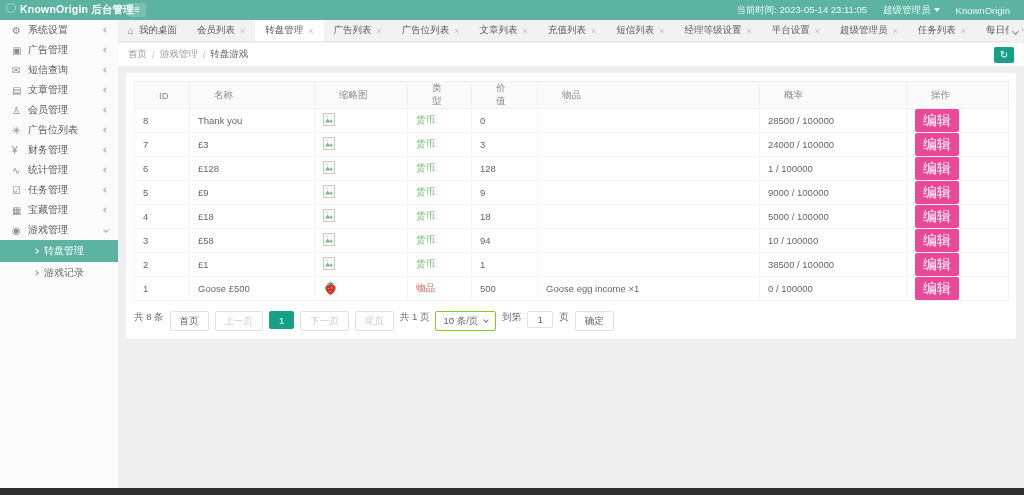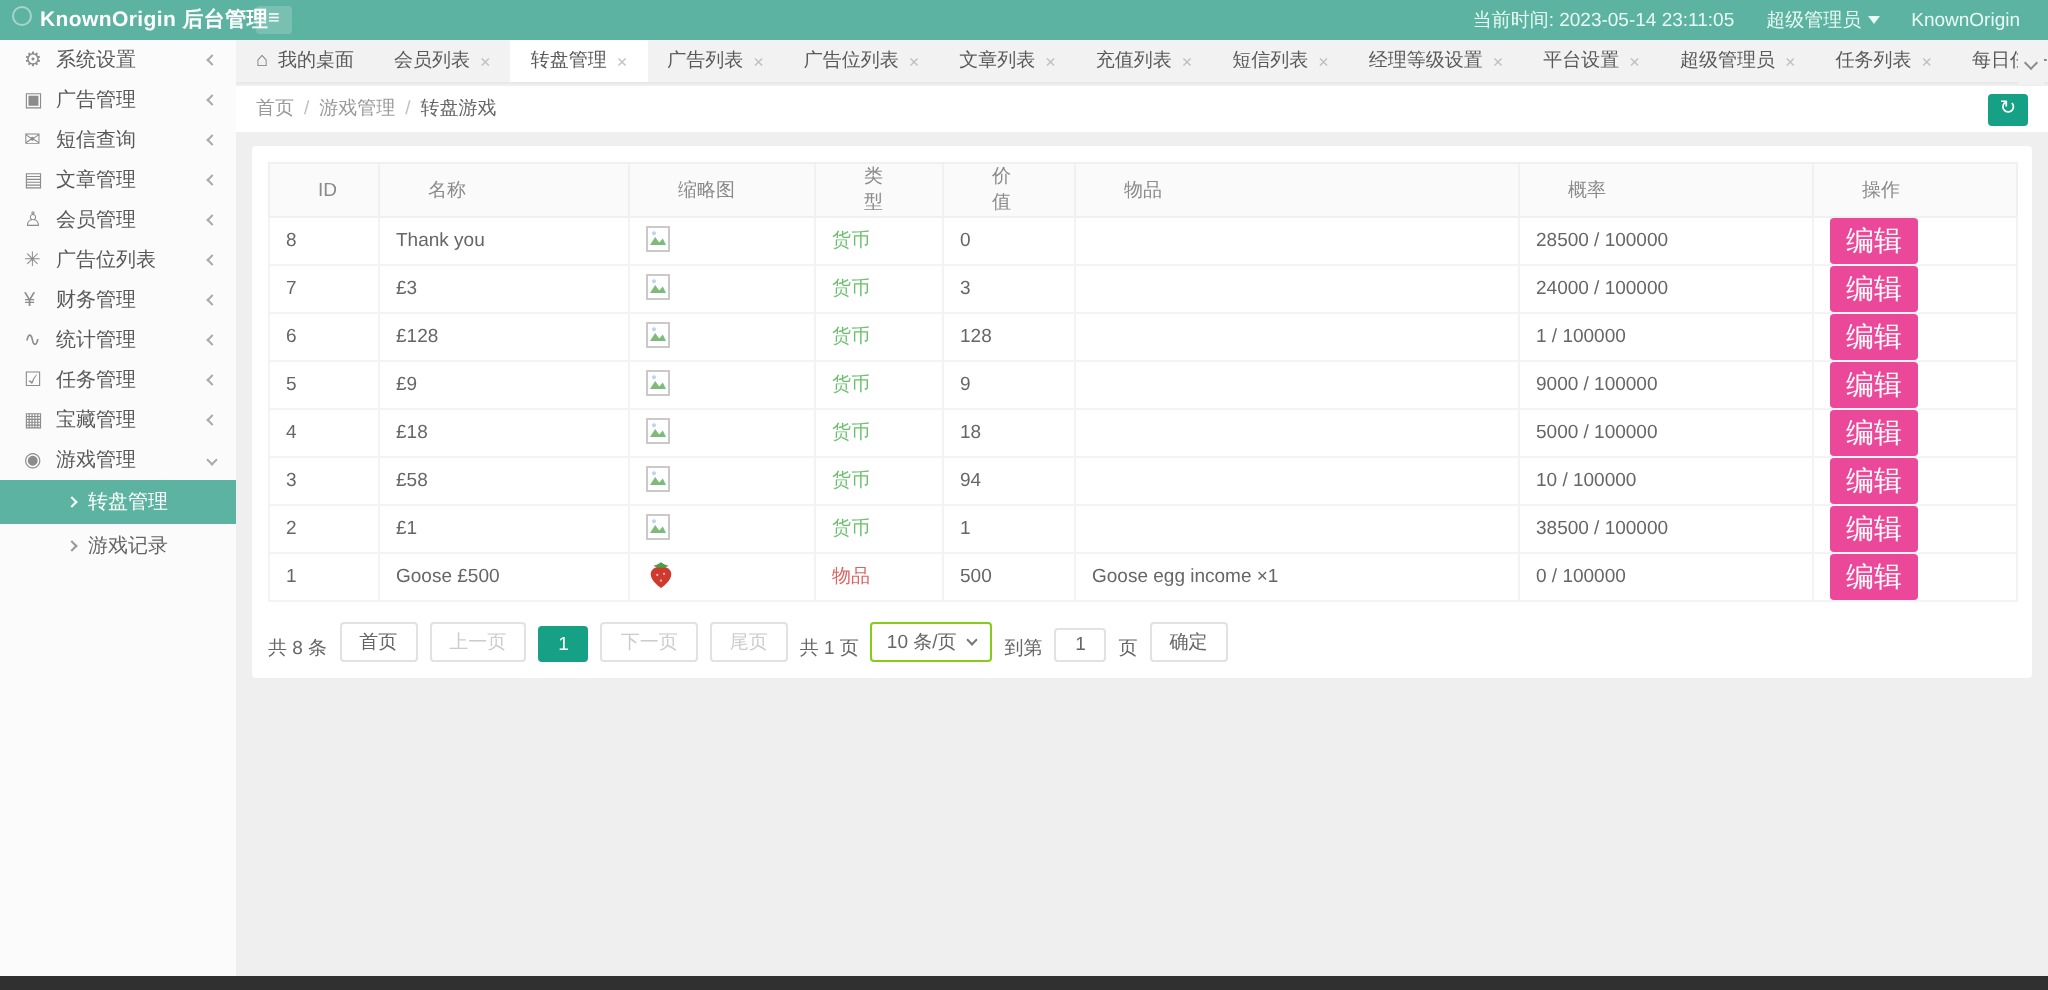--- a/index.html
+++ b/index.html
@@ -48,21 +48,21 @@
   .content { position:absolute; top:66px; left:118px; width:906px; height:422px; padding:7px 8px; }
   .card { background:#fff; border-radius:2px; padding:8px; min-height:245px; }
   table.grid { width:100%; border-collapse:collapse; table-layout:fixed; font-size:9.5px; color:#666; }
   table.grid th { background:#fafafa; border:1px solid #f0f0f0; font-weight:normal; color:#8a8a8a; text-align:left; height:18px; padding:0 24px; }
   table.grid td { border:1px solid #f3f3f3; height:22px; padding:0 8px; overflow:hidden; white-space:nowrap; }
   .type-green { color:#6ec071; }
   .type-red { color:#e06161; }
   .edit-btn { background:#ec4899; color:#fff; border:none; border-radius:2px; font-size:14px; padding:2.5px 8px; cursor:pointer; }
 
   
-  .pager { display:flex; align-items:flex-end; gap:6px; margin-top:10px; font-size:9.5px; color:#666; }
+  .pager { display:flex; align-items:flex-start; gap:6px; margin-top:10px; font-size:9.5px; color:#666; }
   .pg-btn { border:1px solid #e2e2e2; background:#fff; border-radius:2px; padding:2.5px 9px; font-size:9.5px; color:#666; cursor:pointer; }
   .pg-btn.disabled { color:#ccc; cursor:default; }
   .pg-btn.active { background:#16a085; border-color:#16a085; color:#fff; }
   .pg-select { border:1px solid #84cc16; border-radius:2px; padding:2.5px 7px; display:flex; align-items:center; gap:6px; cursor:pointer; background:#fff; }
   .pg-select .chev { border-color:#777; width:4px; height:4px; transform:rotate(45deg); margin-top:-2px; }
   .pg-input { width:26px; border:1px solid #e2e2e2; border-radius:2px; padding:2px 0; text-align:center; font-size:9.5px; color:#666; }
 
   
   .bottom-strip { position:absolute; bottom:0; left:0; width:1024px; height:7px; background:#303030; }
 </style>

